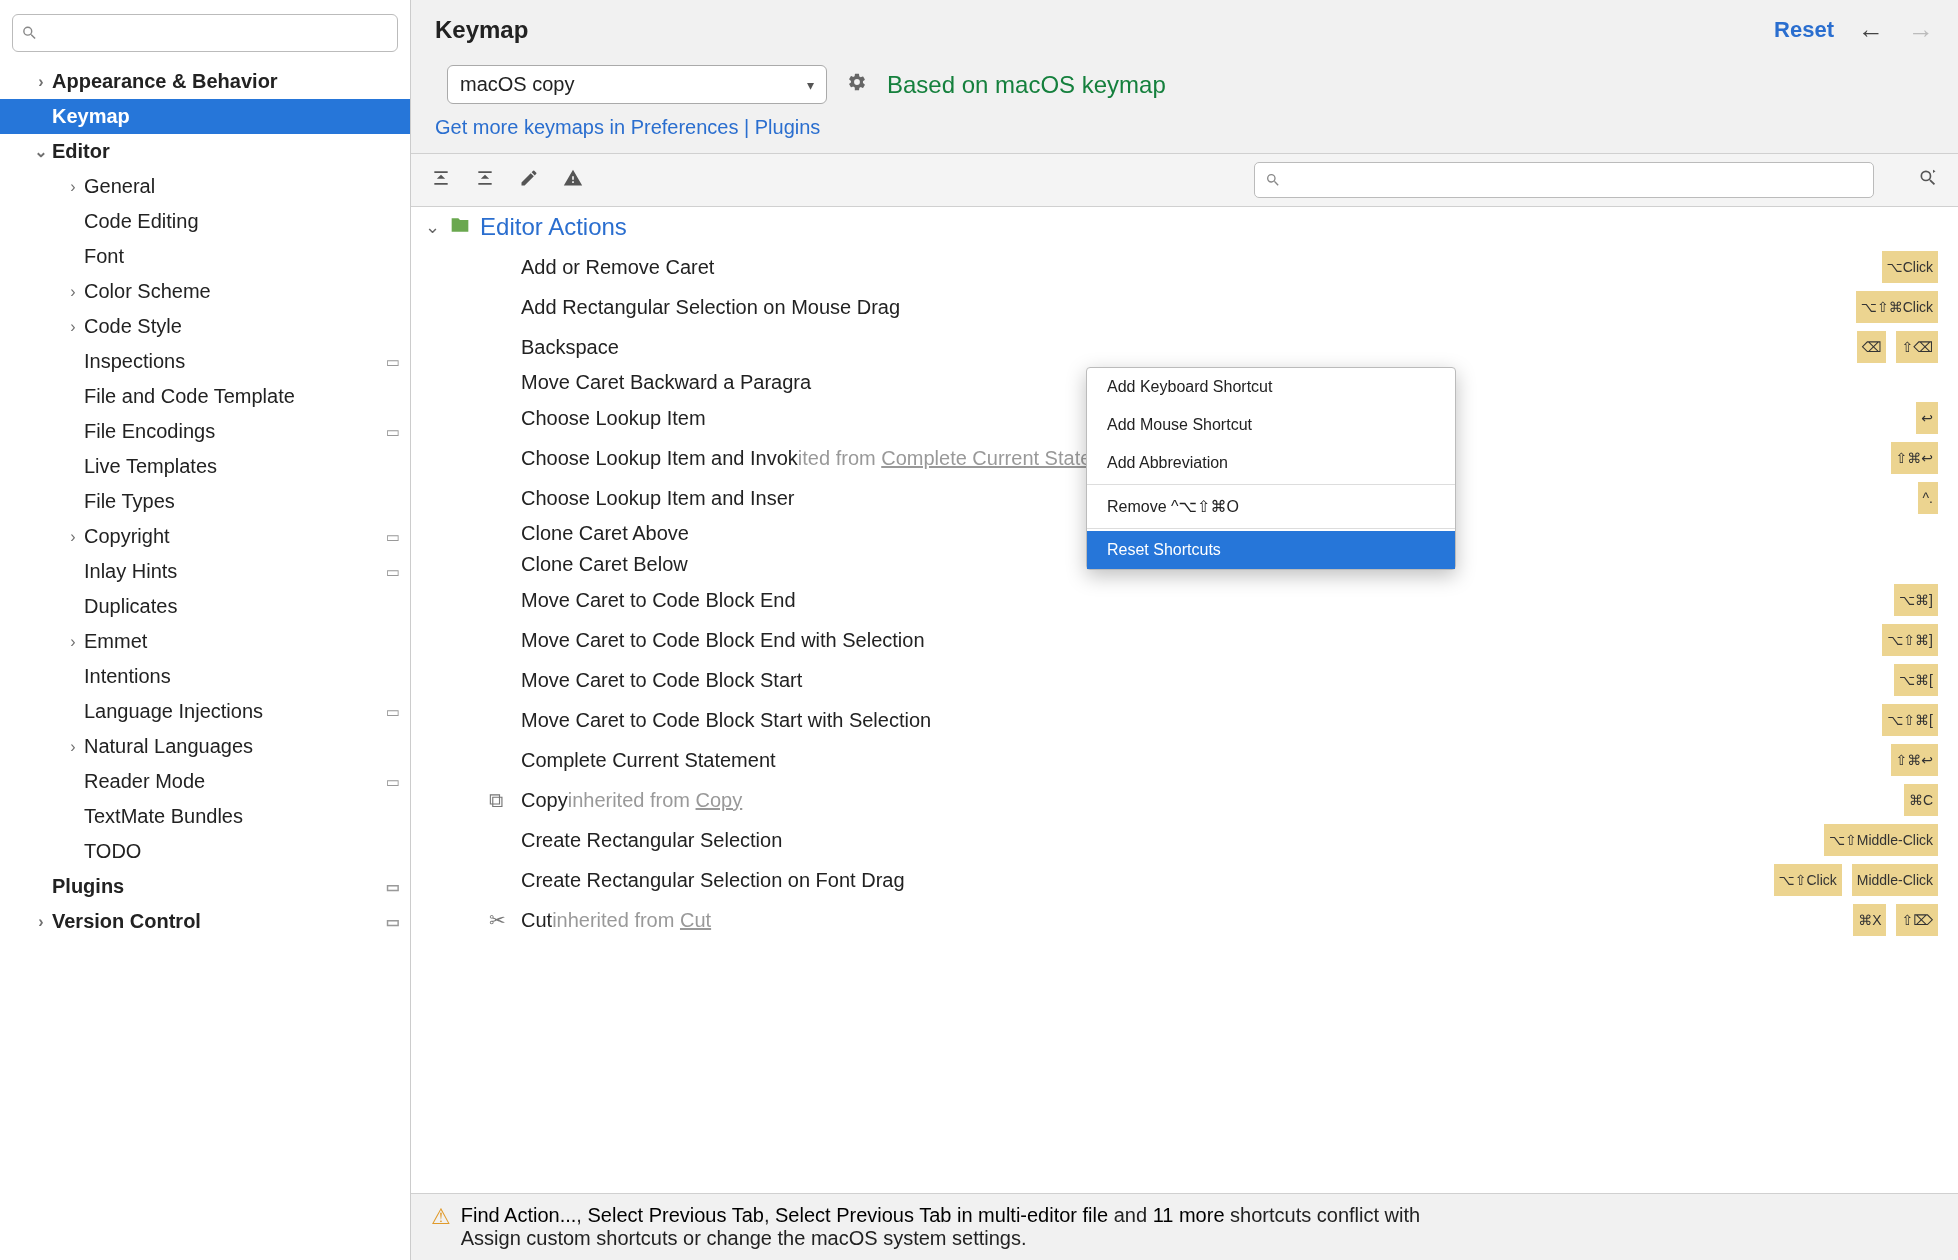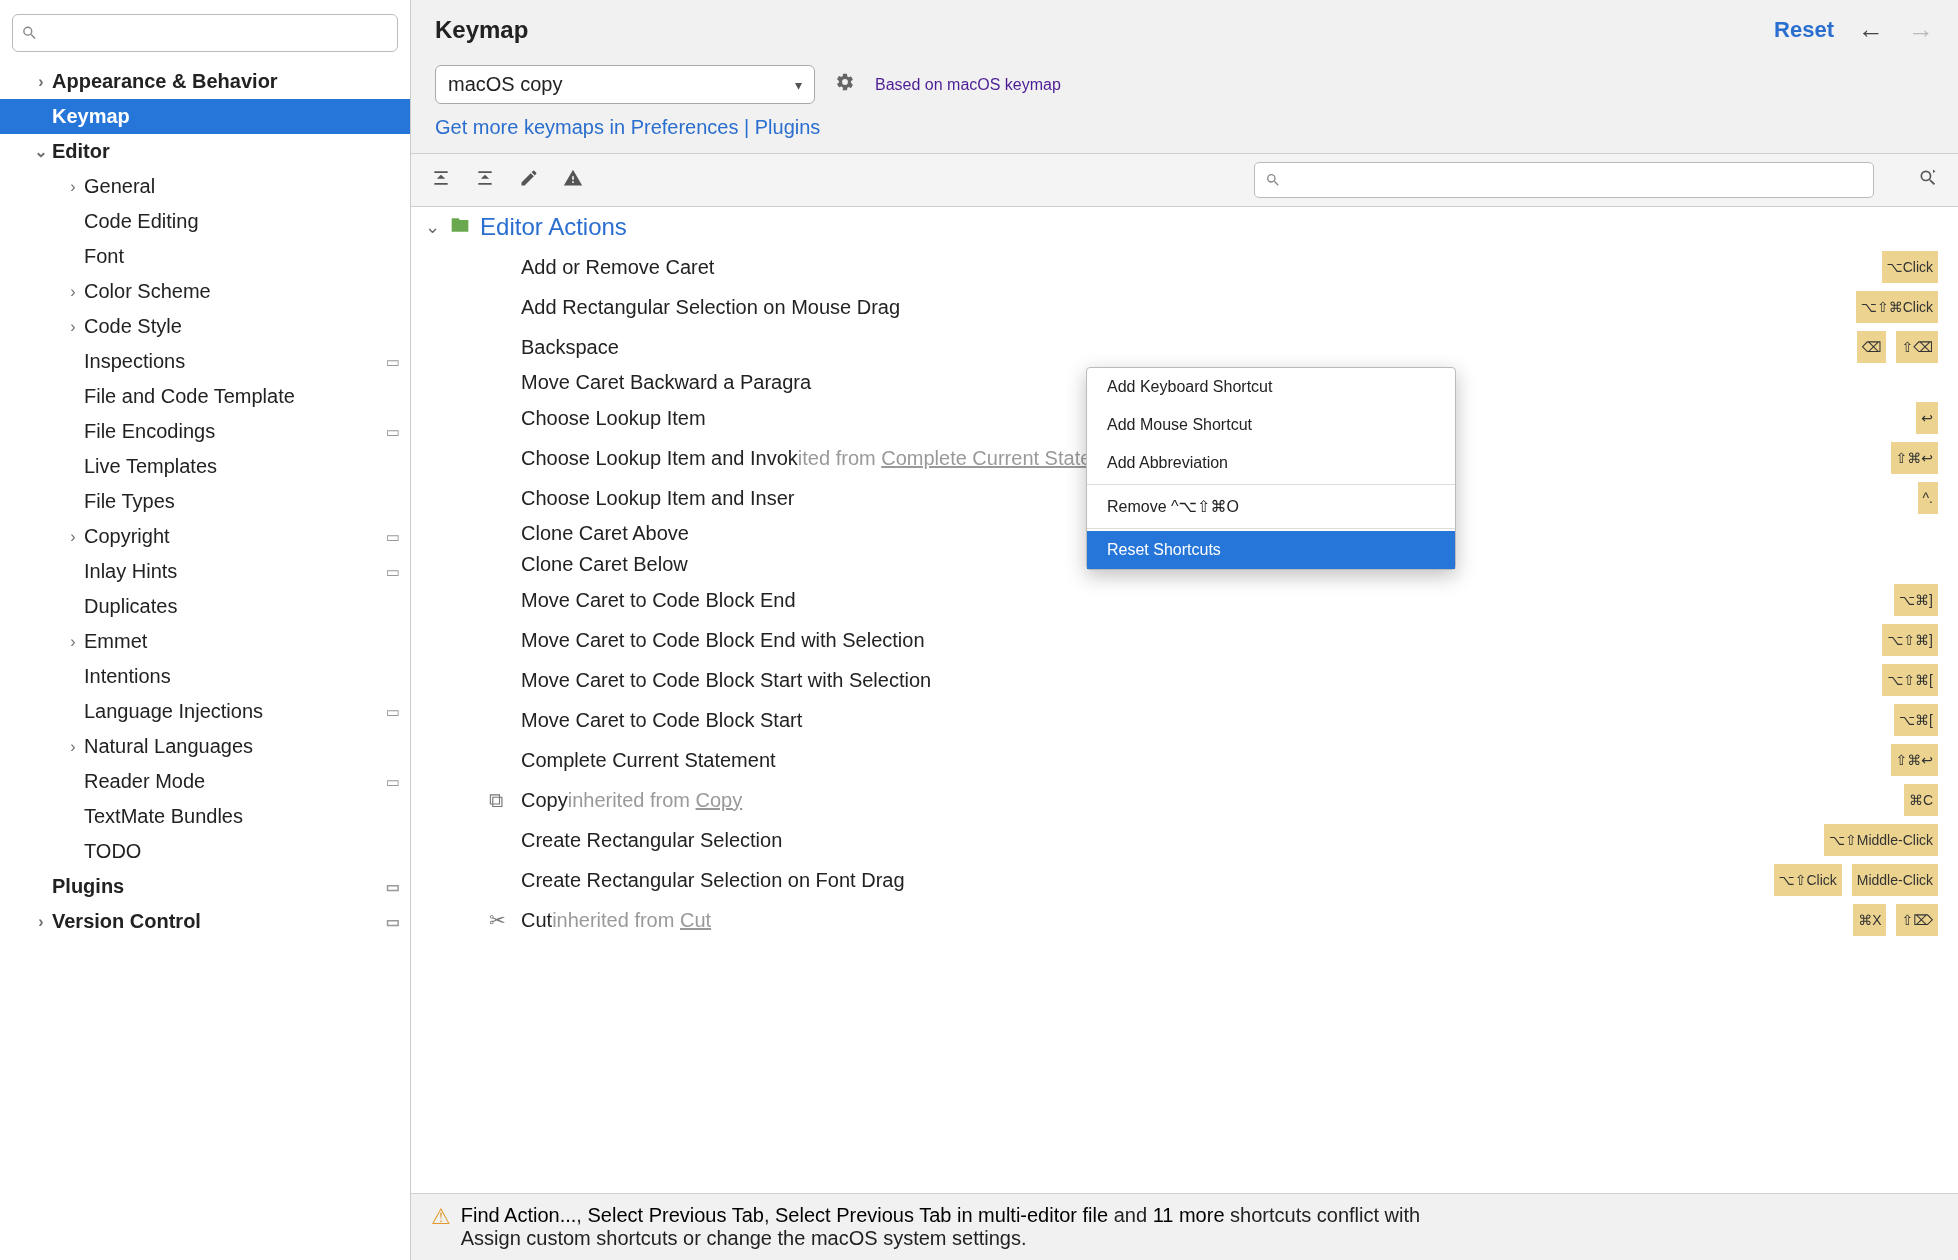--- a/index.html
+++ b/index.html
@@ -63,30 +63,31 @@
 }
 .header h1 { font-size: 24px; font-weight: 600; }
 .header .spacer { flex: 1; }
 .header .reset { color: #2a6ecf; font-weight: 600; font-size: 22px; cursor: pointer; }
 .nav-arrow { font-size: 26px; color: #444; margin-left: 24px; }
 .nav-arrow.disabled { color: #bbb; }
 .keymap-row {
   display: flex; align-items: center;
   padding: 6px 24px;
   gap: 20px;
+  margin-left: 12px;
 }
 .dropdown {
   border: 1px solid #aaa; border-radius: 6px;
   padding: 7px 12px; width: 380px;
   background: #fff; display: flex; align-items: center;
   font-size: 20px;
 }
 .dropdown .arr { margin-left: auto; font-size: 14px; color: #555; }
 .gear { color: #666; }
-.based { color: #4c1d95; font-size: 16px; }
+.based { color: #15803d; font-size: 24px; }
 .link-row { padding: 6px 24px 14px 24px; }
 .link-row a { color: #2a6ecf; font-size: 20px; text-decoration: none; text-align: right; }
 .toolbar {
   display: flex; align-items: center;
   padding: 8px 20px;
   border-top: 1px solid #d0d0d0;
   border-bottom: 1px solid #d0d0d0;
   gap: 24px;
   background: #f4f4f4;
 }
@@ -399,29 +400,29 @@
             <span class="sc nobr">⌥⌘]</span>
           </span>
         </div>
         <div class="action-row">
           <span class="action-label">Move Caret to Code Block End with Selection</span>
           <span class="shortcuts">
             <span class="sc nobr">⌥⇧⌘]</span>
           </span>
         </div>
         <div class="action-row">
+          <span class="action-label">Move Caret to Code Block Start</span>
+          <span class="shortcuts">
+            <span class="sc nobr">⌥⌘[</span>
+          </span>
+        </div>
+        <div class="action-row">
           <span class="action-label">Move Caret to Code Block Start with Selection</span>
           <span class="shortcuts">
             <span class="sc nobr">⌥⇧⌘[</span>
-          </span>
-        </div>
-        <div class="action-row">
-          <span class="action-label">Move Caret to Code Block Start</span>
-          <span class="shortcuts">
-            <span class="sc nobr">⌥⌘[</span>
           </span>
         </div>
         <div class="action-row">
           <span class="action-label">Complete Current Statement</span>
           <span class="shortcuts">
             <span class="sc nobr">⇧⌘↩</span>
           </span>
         </div>
         <div class="action-row with-icon">
           <span class="aicon">⧉</span>

